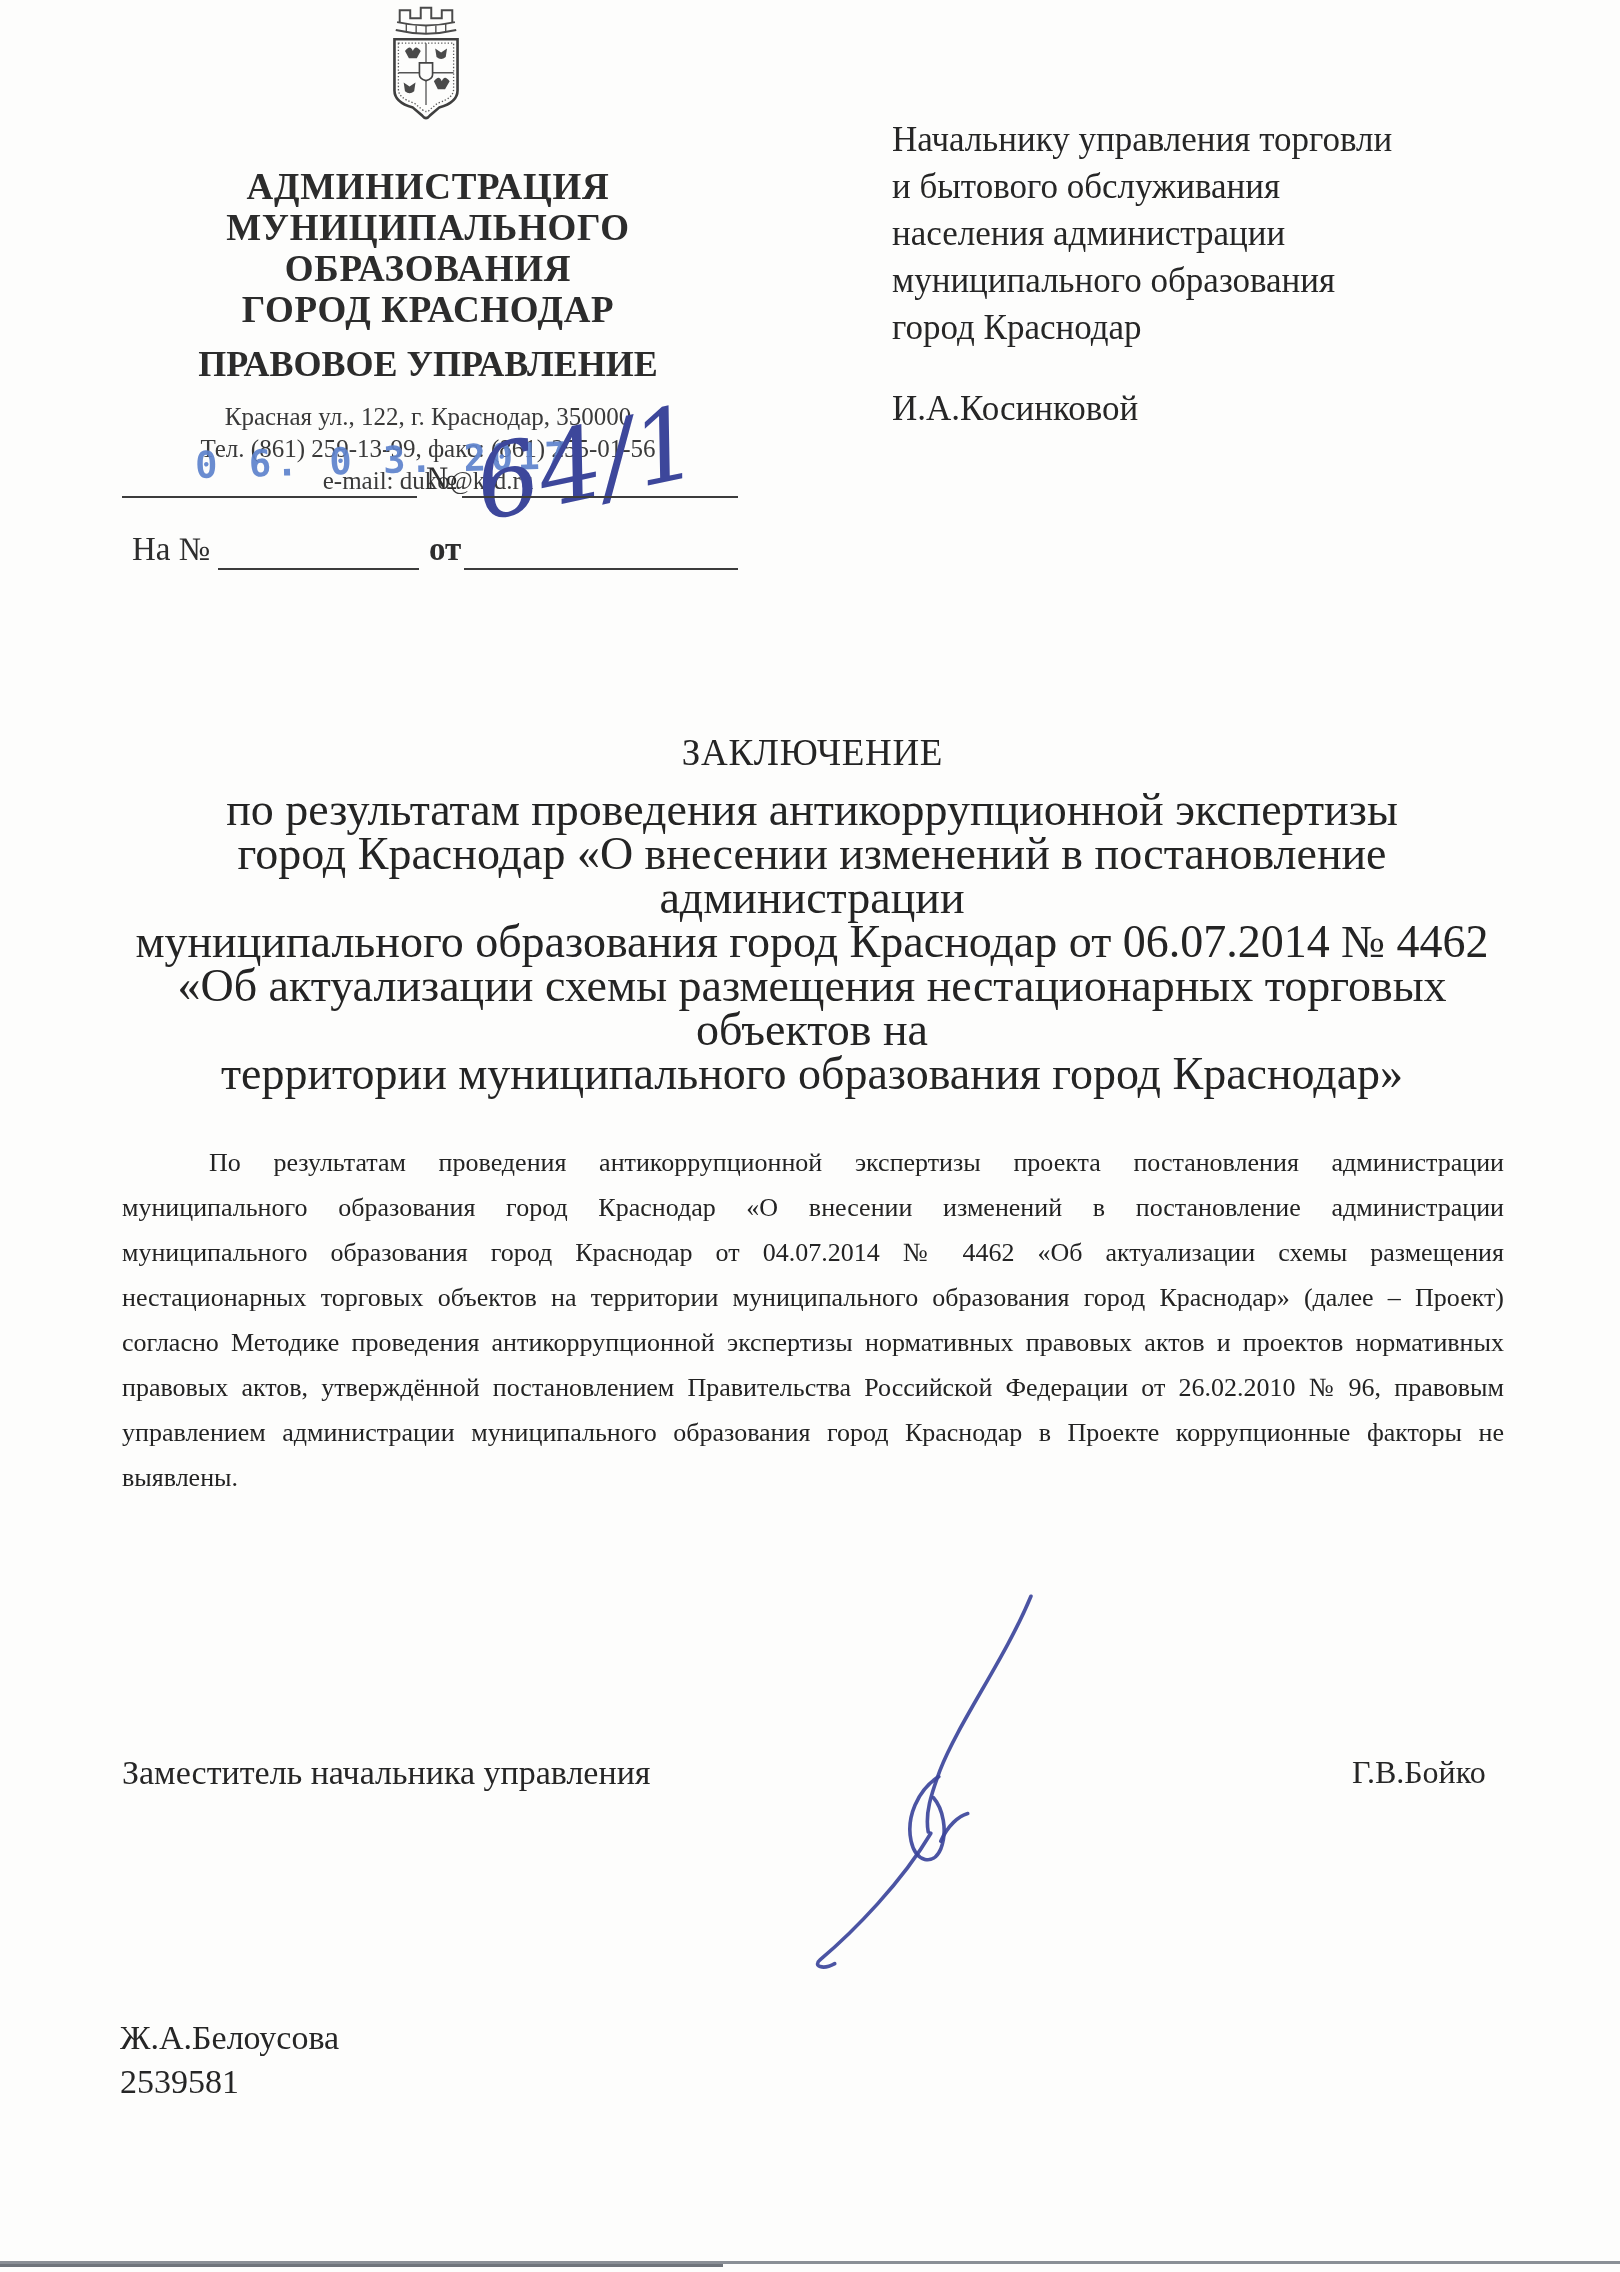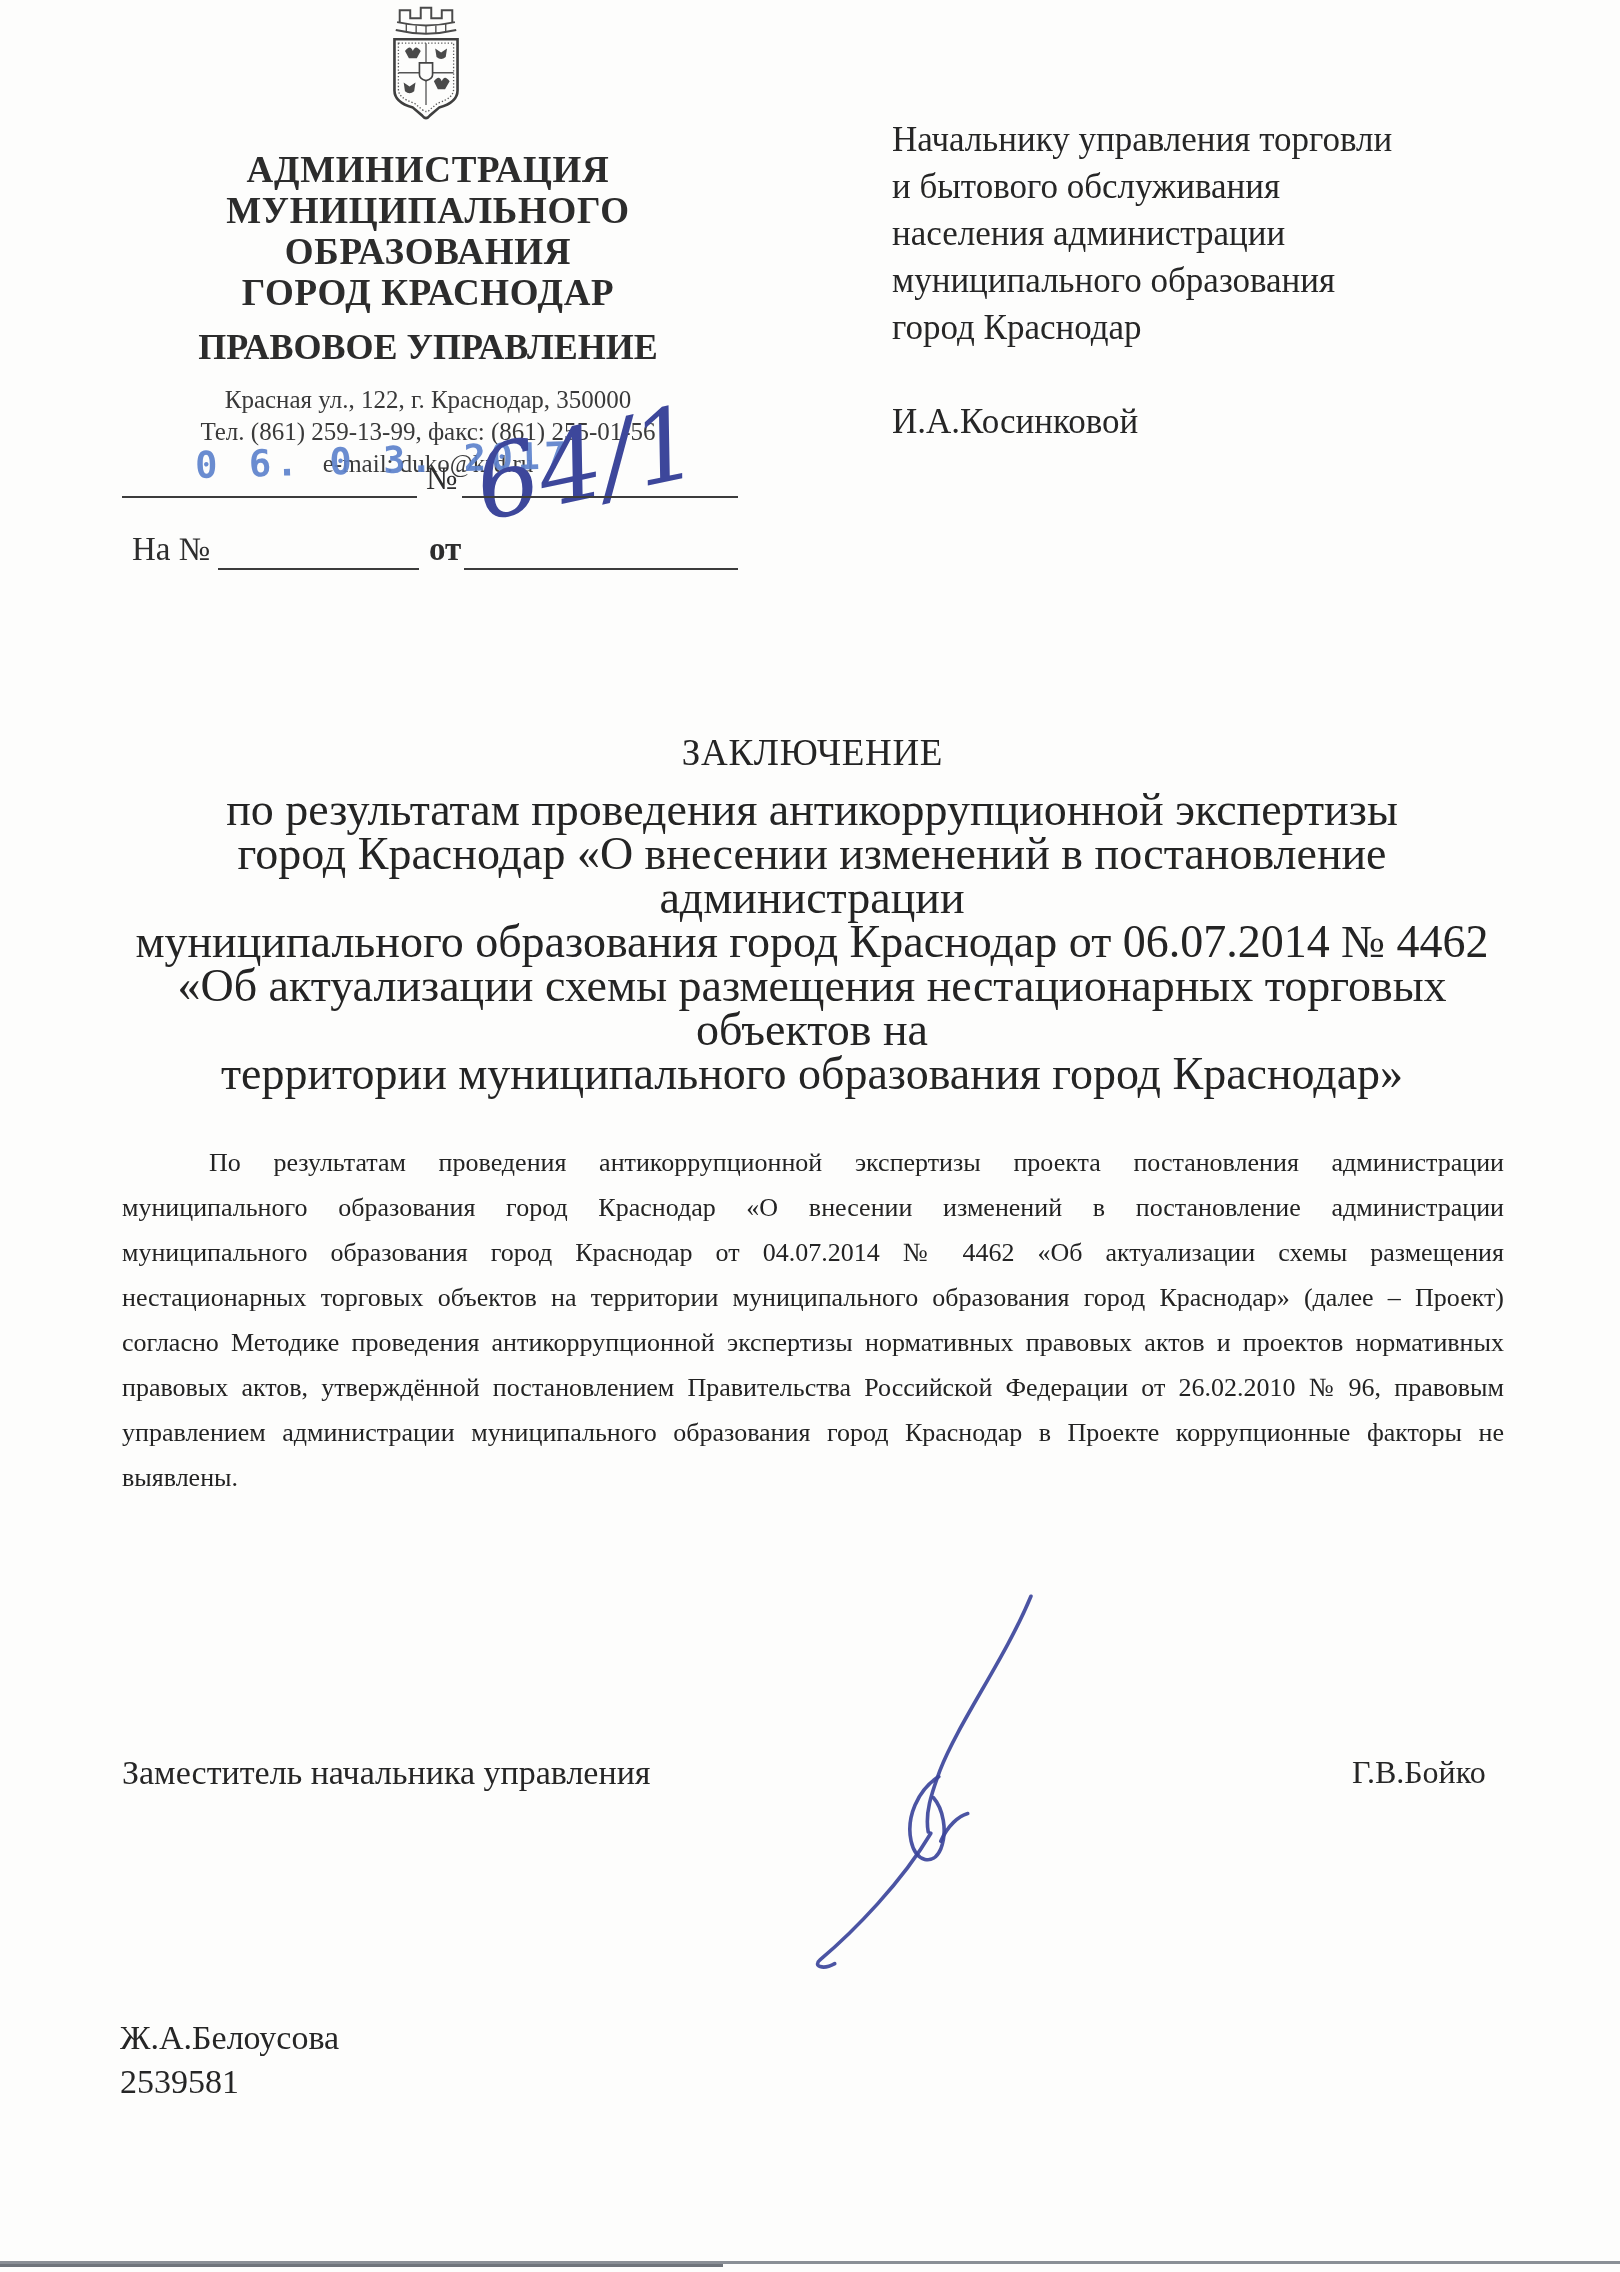--- a/index.html
+++ b/index.html
@@ -7,21 +7,21 @@
     position:relative;
     width:1620px;height:2273px;
     background:#fdfdfc;
     overflow:hidden;
     font-family:"Liberation Serif","DejaVu Serif",serif;
     color:#262626;
   }
   
   #coat{position:absolute;left:380px;top:5.3px;width:92px;height:125px;}
   #org-block{
-    position:absolute;left:99px;top:149px;width:658px;
+    position:absolute;left:99px;top:166px;width:658px;
     text-align:center;
   }
   .org-line{font-weight:bold;font-size:37px;line-height:41px;letter-spacing:0.7px;color:#2c2c2c;}
   #dept-line{font-weight:bold;font-size:36px;line-height:39px;margin-top:14.5px;color:#2c2c2c;}
   #addr-block{margin-top:17px;font-size:25px;line-height:32px;color:#3a3a3a;}
   
   #date-stamp{
     position:absolute;left:195px;top:439px;
     font-family:"DejaVu Sans Mono",monospace;
     font-weight:bold;font-size:37px;letter-spacing:4.6px;
@@ -38,21 +38,21 @@
     font-family:"DejaVu Serif",serif;font-style:italic;
     font-size:152px;fill:#3d479b;
   }
   #onnum-label{position:absolute;left:132px;top:531px;font-size:33px;color:#2e2e2e;}
   #from-label{position:absolute;left:429px;top:531px;font-size:33px;color:#2e2e2e;font-weight:bold;}
   
   #recipient{
     position:absolute;left:892px;top:116px;width:631px;
     font-size:35px;line-height:47px;color:#262626;
   }
-  #recipient-name{margin-top:47px;}
+  #recipient-name{margin-top:34px;}
   
   #doc-heading{
     position:absolute;left:122px;top:731px;width:1381px;
     text-align:center;font-size:37px;letter-spacing:0.7px;color:#242424;
   }
   #doc-subtitle{
     position:absolute;left:92px;top:788px;width:1440px;
     text-align:center;font-size:46px;line-height:44px;color:#242424;
   }
   

